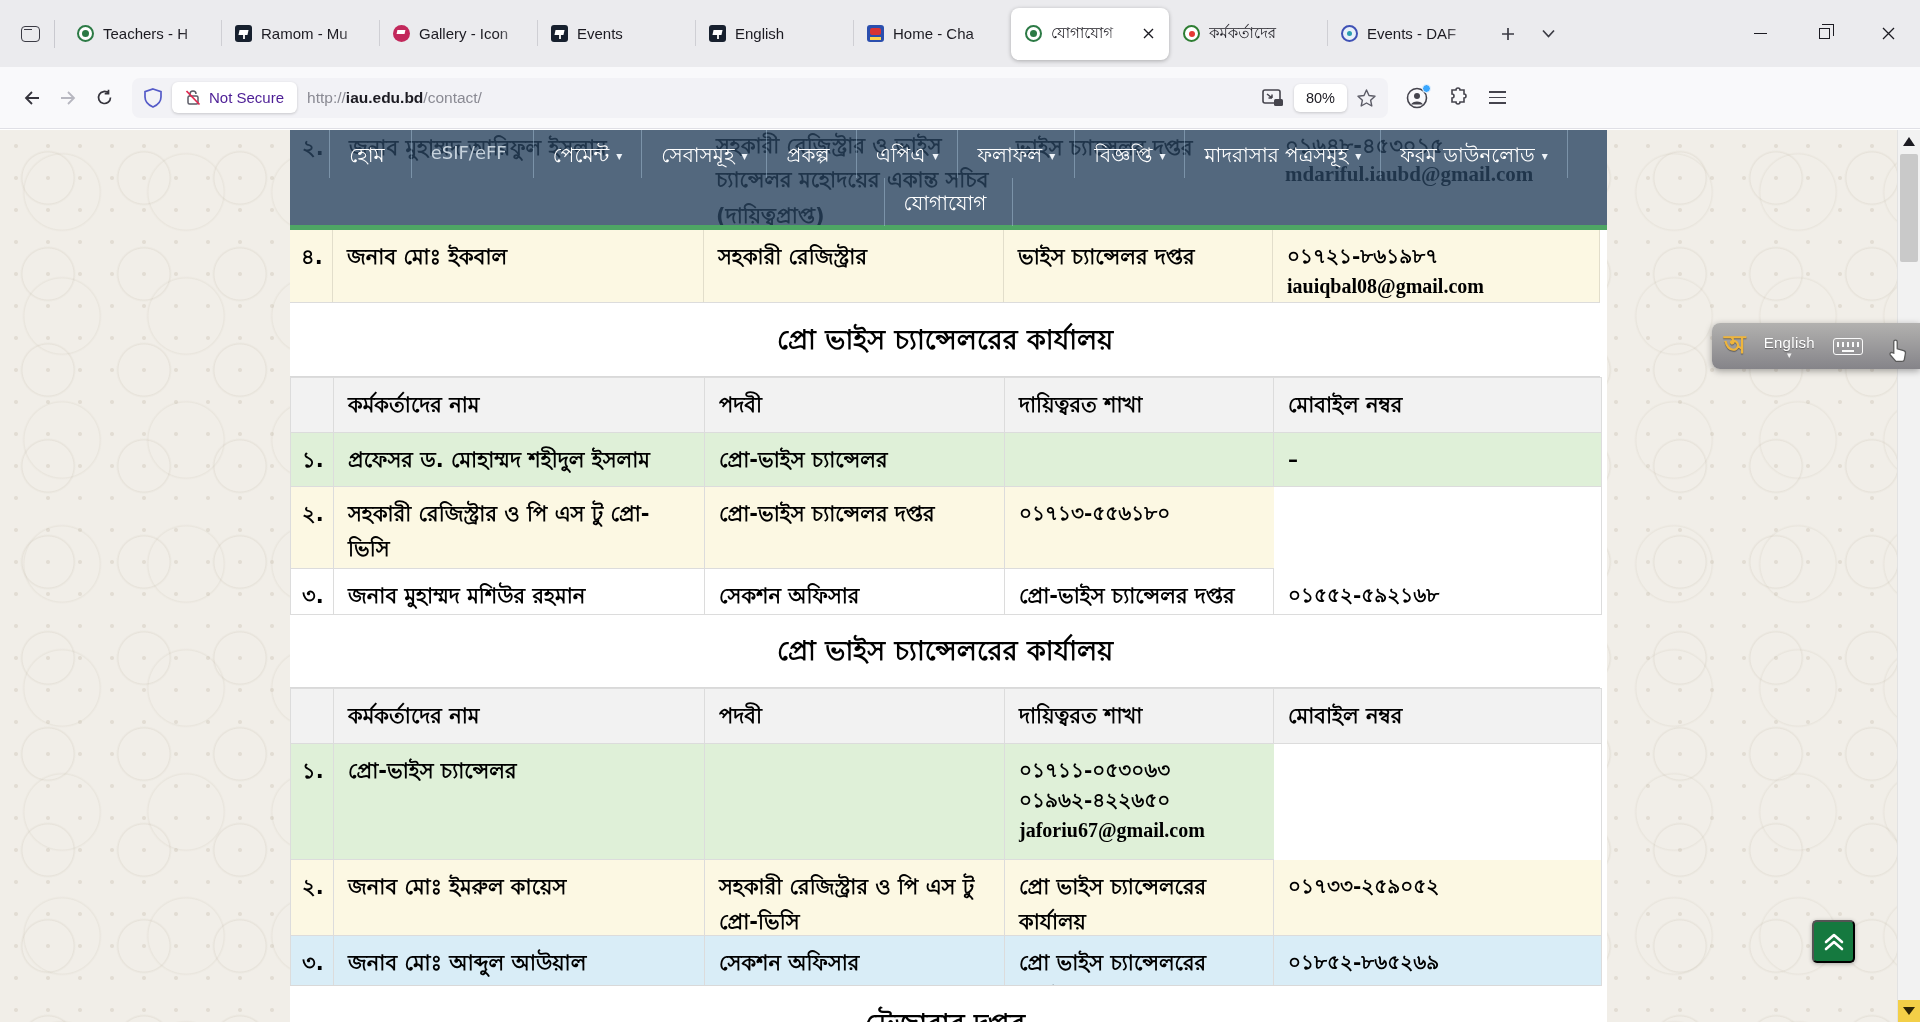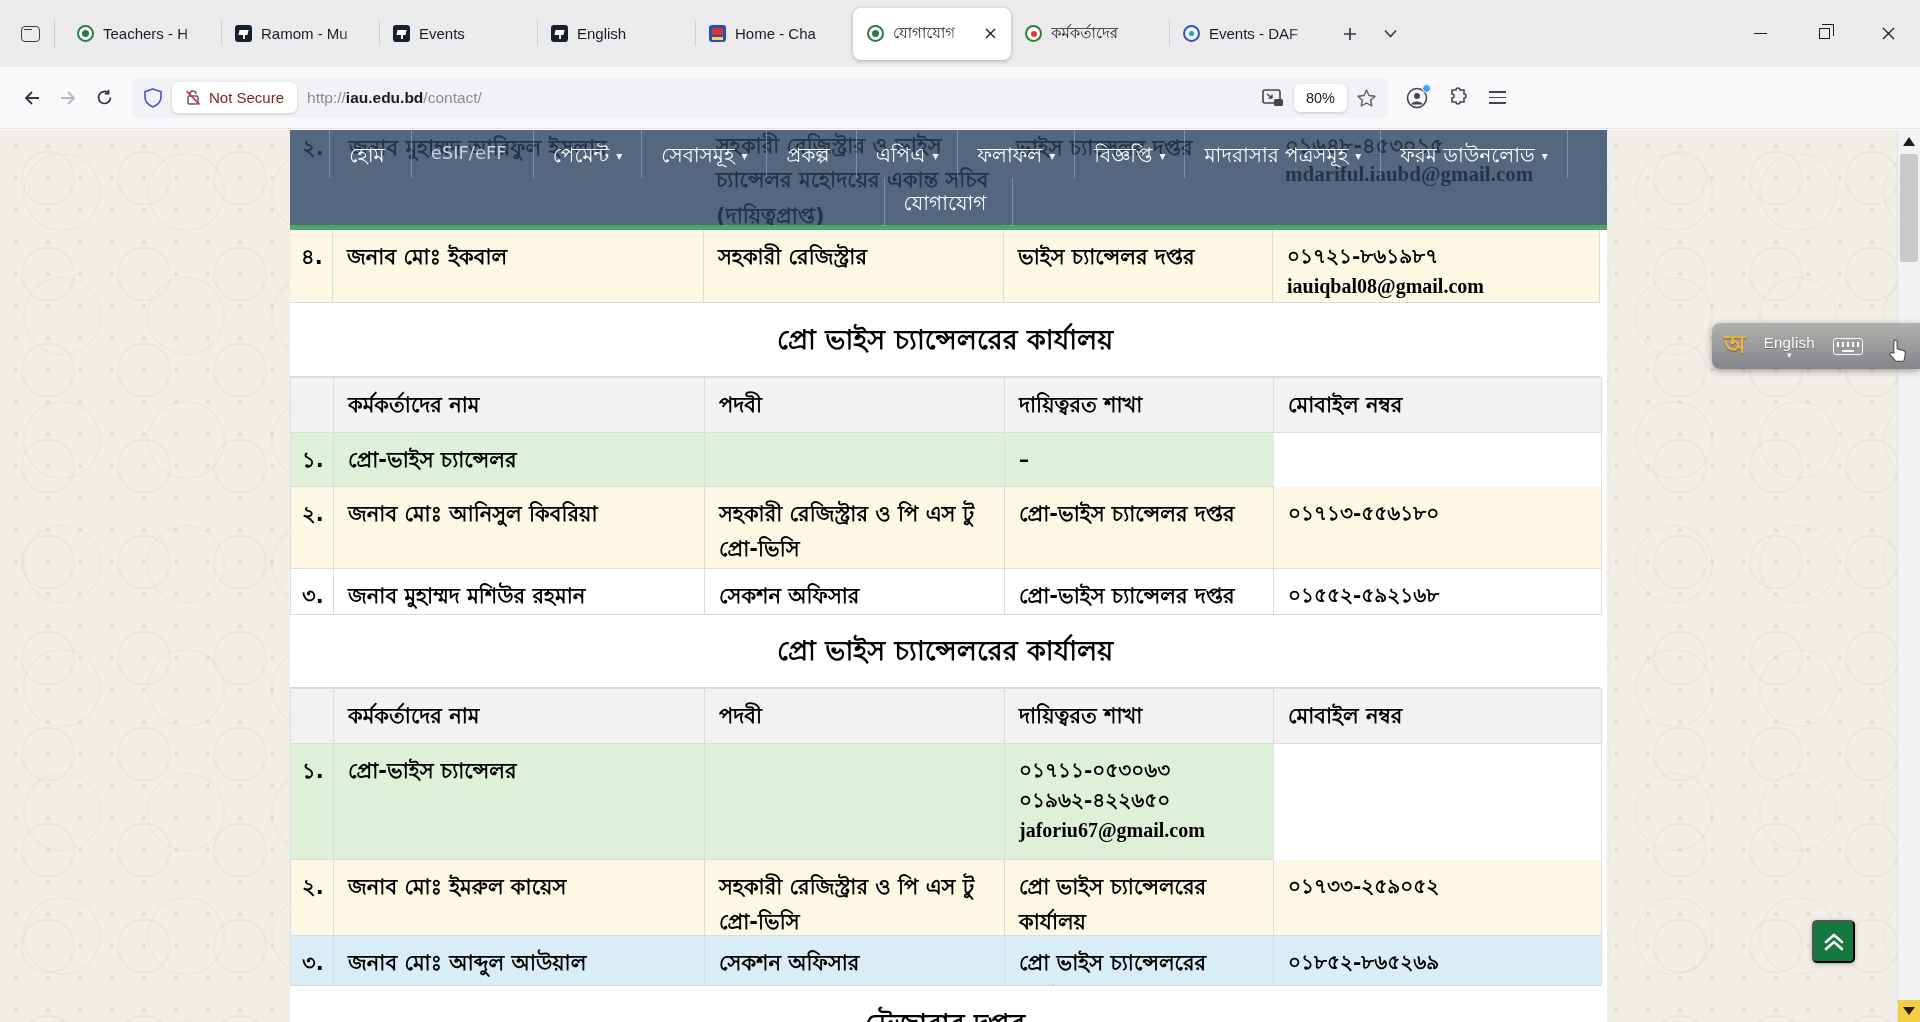--- a/index.html
+++ b/index.html
@@ -42,21 +42,21 @@
   .wc-min { width:13px; height:1.6px; background:#1c1b22; display:block; }
   .wc-rest { width:11px; height:11px; border:1.5px solid #1c1b22; position:relative; background:#ebebee; display:block; }
   .wc-rest::before { content:""; position:absolute; left:2px; top:-5px; width:11px; height:11px; border:1.5px solid #1c1b22; border-left:none; border-bottom:none; }
 
   
   .toolbar { position:absolute; top:67px; left:0; width:100%; height:62px; background:#f9f9fb; border-bottom:1px solid #e0e0e6; display:flex; align-items:center; padding:0 14px; }
   .navbtn { width:36px; height:36px; border:none; background:transparent; border-radius:6px; display:flex; align-items:center; justify-content:center; color:#35343c; }
   .navbtn.fwd { color:#b7b7c0; }
   .urlbar { width:1256px; height:40px; margin-left:10px; background:#f2f2f6; border-radius:8px; display:flex; align-items:center; padding:0 12px; gap:10px; }
   .chip { background:#fff; border-radius:6px; box-shadow:0 1px 3px rgba(0,0,0,.18); display:flex; align-items:center; gap:8px; padding:7px 13px; }
-  .chip-text { font-size:15px; color:#7f1d1d; }
+  .chip-text { font-size:15px; color:#4c1d95; }
   .urltext { font-size:15.5px; color:#8a8a93; white-space:nowrap; }
   .urltext b { color:#1c1b22; font-weight:600; }
   .urlbar .spacer { flex:1; }
   .zoomchip { background:#fff; border-radius:6px; box-shadow:0 1px 3px rgba(0,0,0,.18); padding:6px 12px; font-size:14.5px; color:#1c1b22;text-align:right; }
   .tb-icons { display:flex; align-items:center; gap:20px; margin-left:18px; color:#45444d; }
   .acct { position:relative; display:flex; }
   .acct-dot { position:absolute; right:-3px; top:-3px; width:9px; height:9px; border-radius:50%; background:#39a7ff; border:1.5px solid #f9f9fb; }
   .burger { display:flex; flex-direction:column; gap:3.5px; }
   .burger i { width:17px; height:1.8px; background:#45444d; display:block; }
 
@@ -144,20 +144,24 @@
     <div class="tabs">
       <div class="tab">
           <span class="fav fav-circ f-green"></span>
           <span class="tab-label">Teachers - H</span>
         </div>
       <div class="tab">
           <span class="fav fav-sq"></span>
           <span class="tab-label">Ramom - Mu</span>
         </div>
       <div class="tab">
+          <span class="fav fav-circ f-red"></span>
+          <span class="tab-label">Gallery - Icon</span>
+        </div>
+      <div class="tab">
           <span class="fav fav-sq"></span>
           <span class="tab-label">Events</span>
         </div>
       <div class="tab">
           <span class="fav fav-sq"></span>
           <span class="tab-label">English</span>
         </div>
       <div class="tab">
           <span class="fav f-multi"></span>
           <span class="tab-label">Home - Cha</span>
@@ -316,29 +320,29 @@
       <div class="ctable t1">
         <div class="grid hdr">
           <div class="c serial h55"></div>
           <div class="c h55">কর্মকর্তাদের নাম</div>
           <div class="c h55">পদবী</div>
           <div class="c h55">দায়িত্বরত শাখা</div>
           <div class="c h55">মোবাইল নম্বর</div>
         </div>
         <div class="grid bg-green">
           <div class="c serial h54">১.</div>
+          <div class="c h54">প্রফেসর ড. মোহাম্মদ শহীদুল ইসলাম</div>
           <div class="c h54">প্রো-ভাইস চ্যান্সেলর</div>
           <div class="c h54"></div>
           <div class="c h54">
               <div class="phone">–</div>
             </div>
         </div>
         <div class="grid bg-cream">
           <div class="c serial h82">২.</div>
-          <div class="c h82">জনাব মোঃ আনিসুল কিবরিয়া</div>
           <div class="c h82">সহকারী রেজিস্ট্রার ও পি এস টু প্রো-ভিসি</div>
           <div class="c h82">প্রো-ভাইস চ্যান্সেলর দপ্তর</div>
           <div class="c h82">
               <div class="phone">০১৭১৩-৫৫৬১৮০</div>
             </div>
         </div>
         <div class="grid bg-white">
           <div class="c serial h46">৩.</div>
           <div class="c h46">জনাব মুহাম্মদ মশিউর রহমান</div>
           <div class="c h46">সেকশন অফিসার</div>

